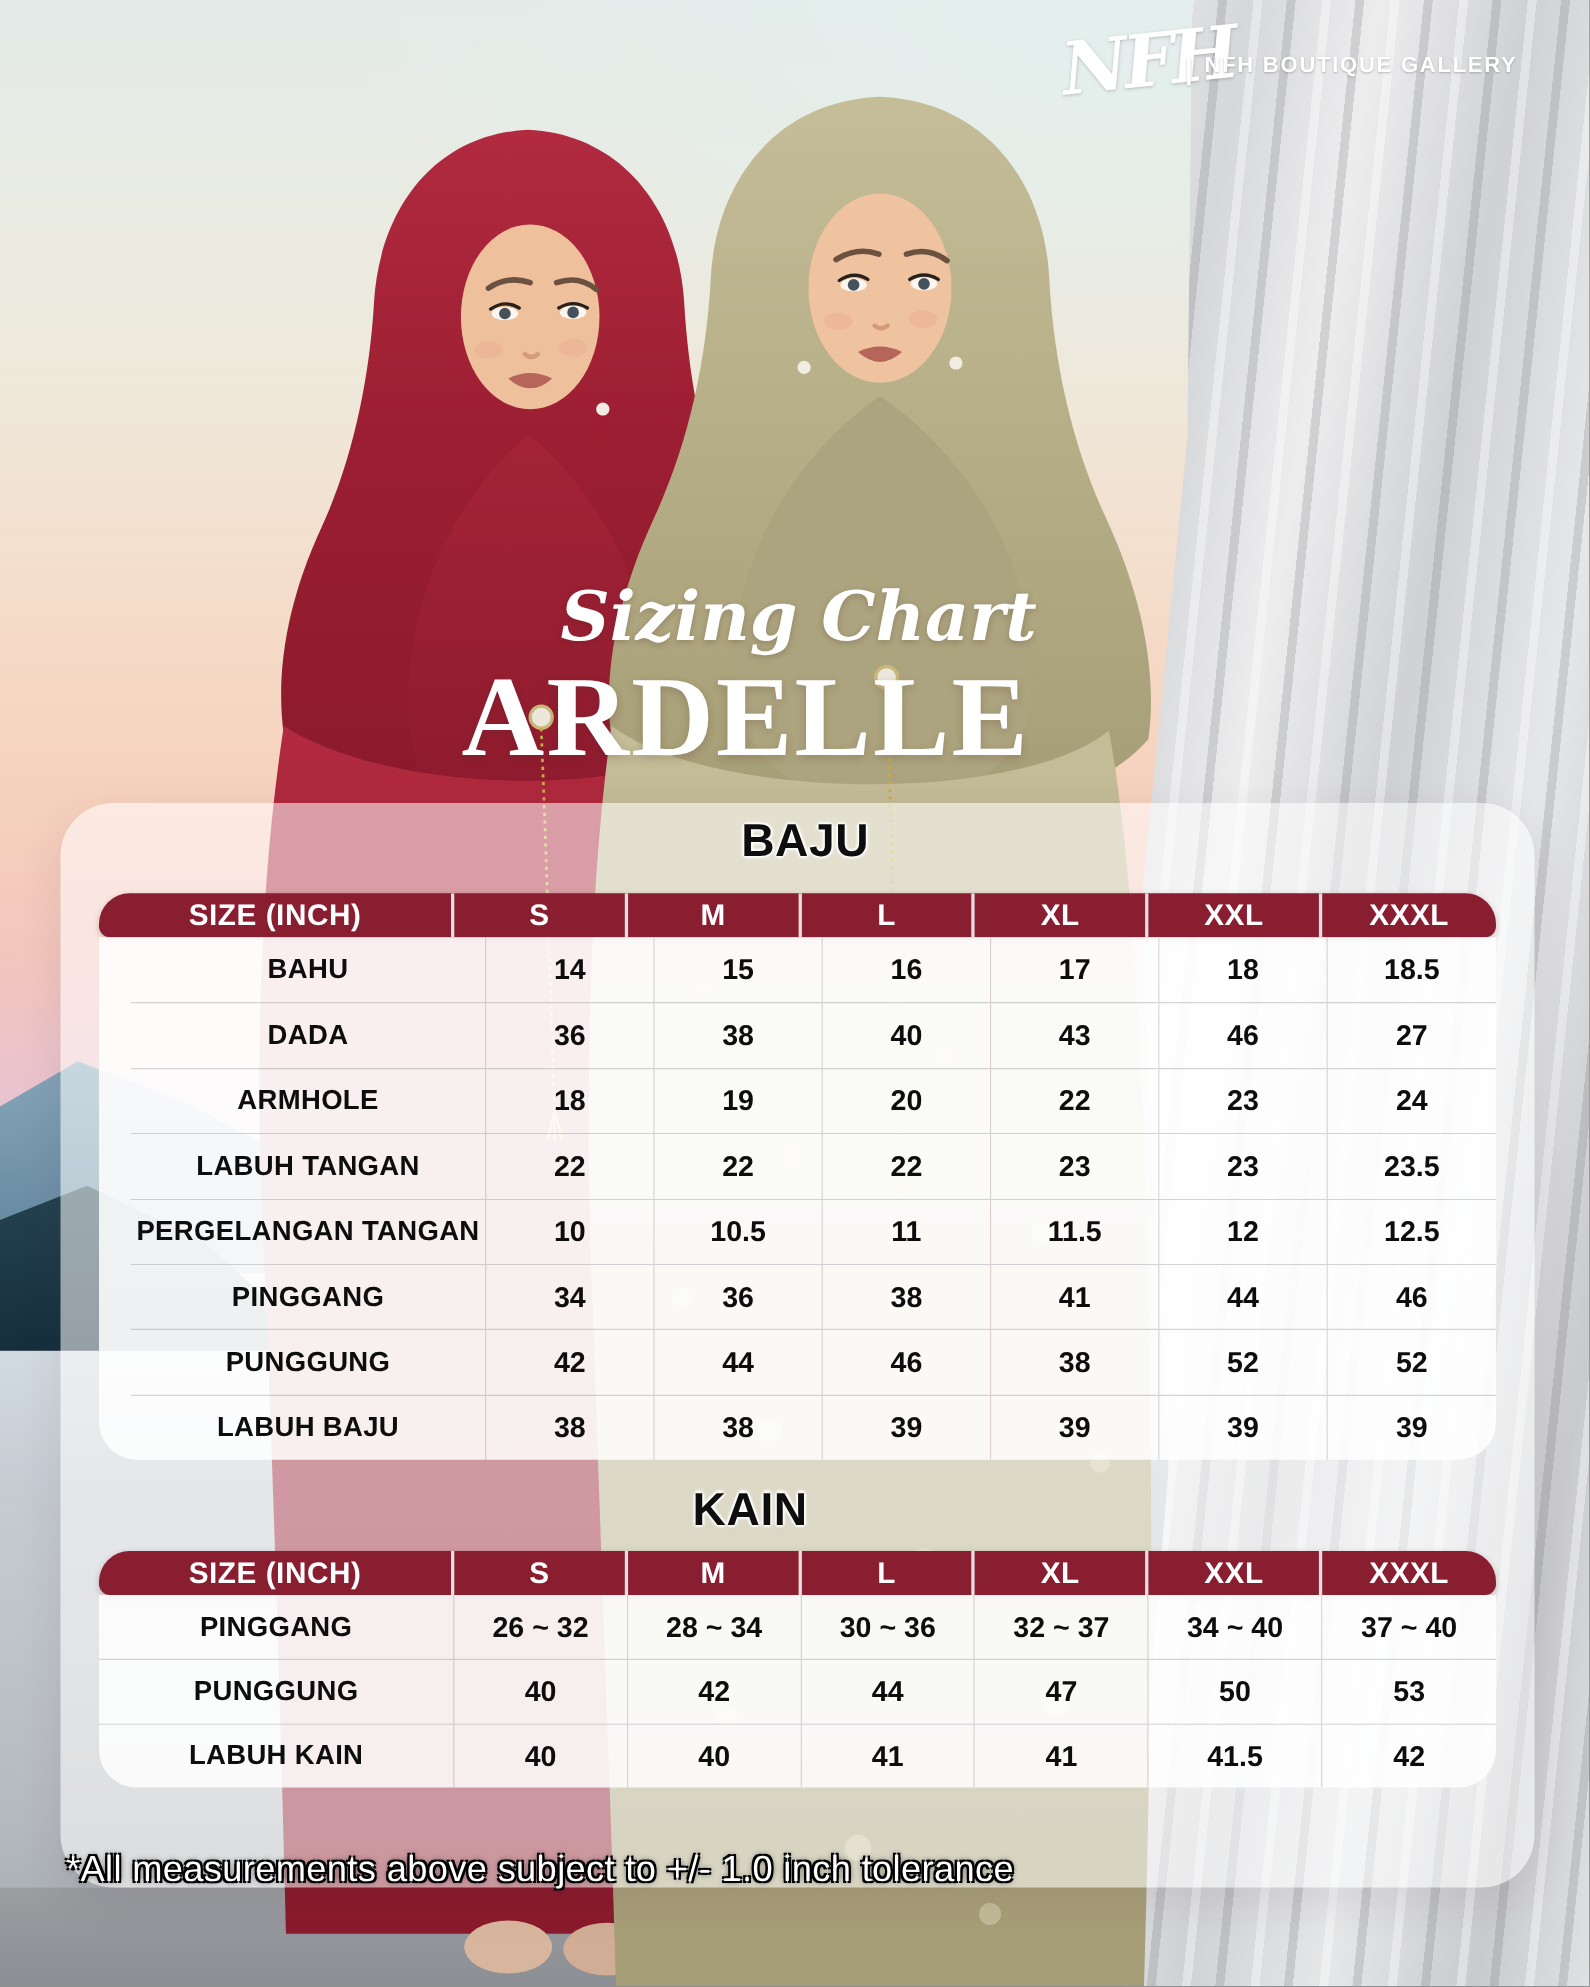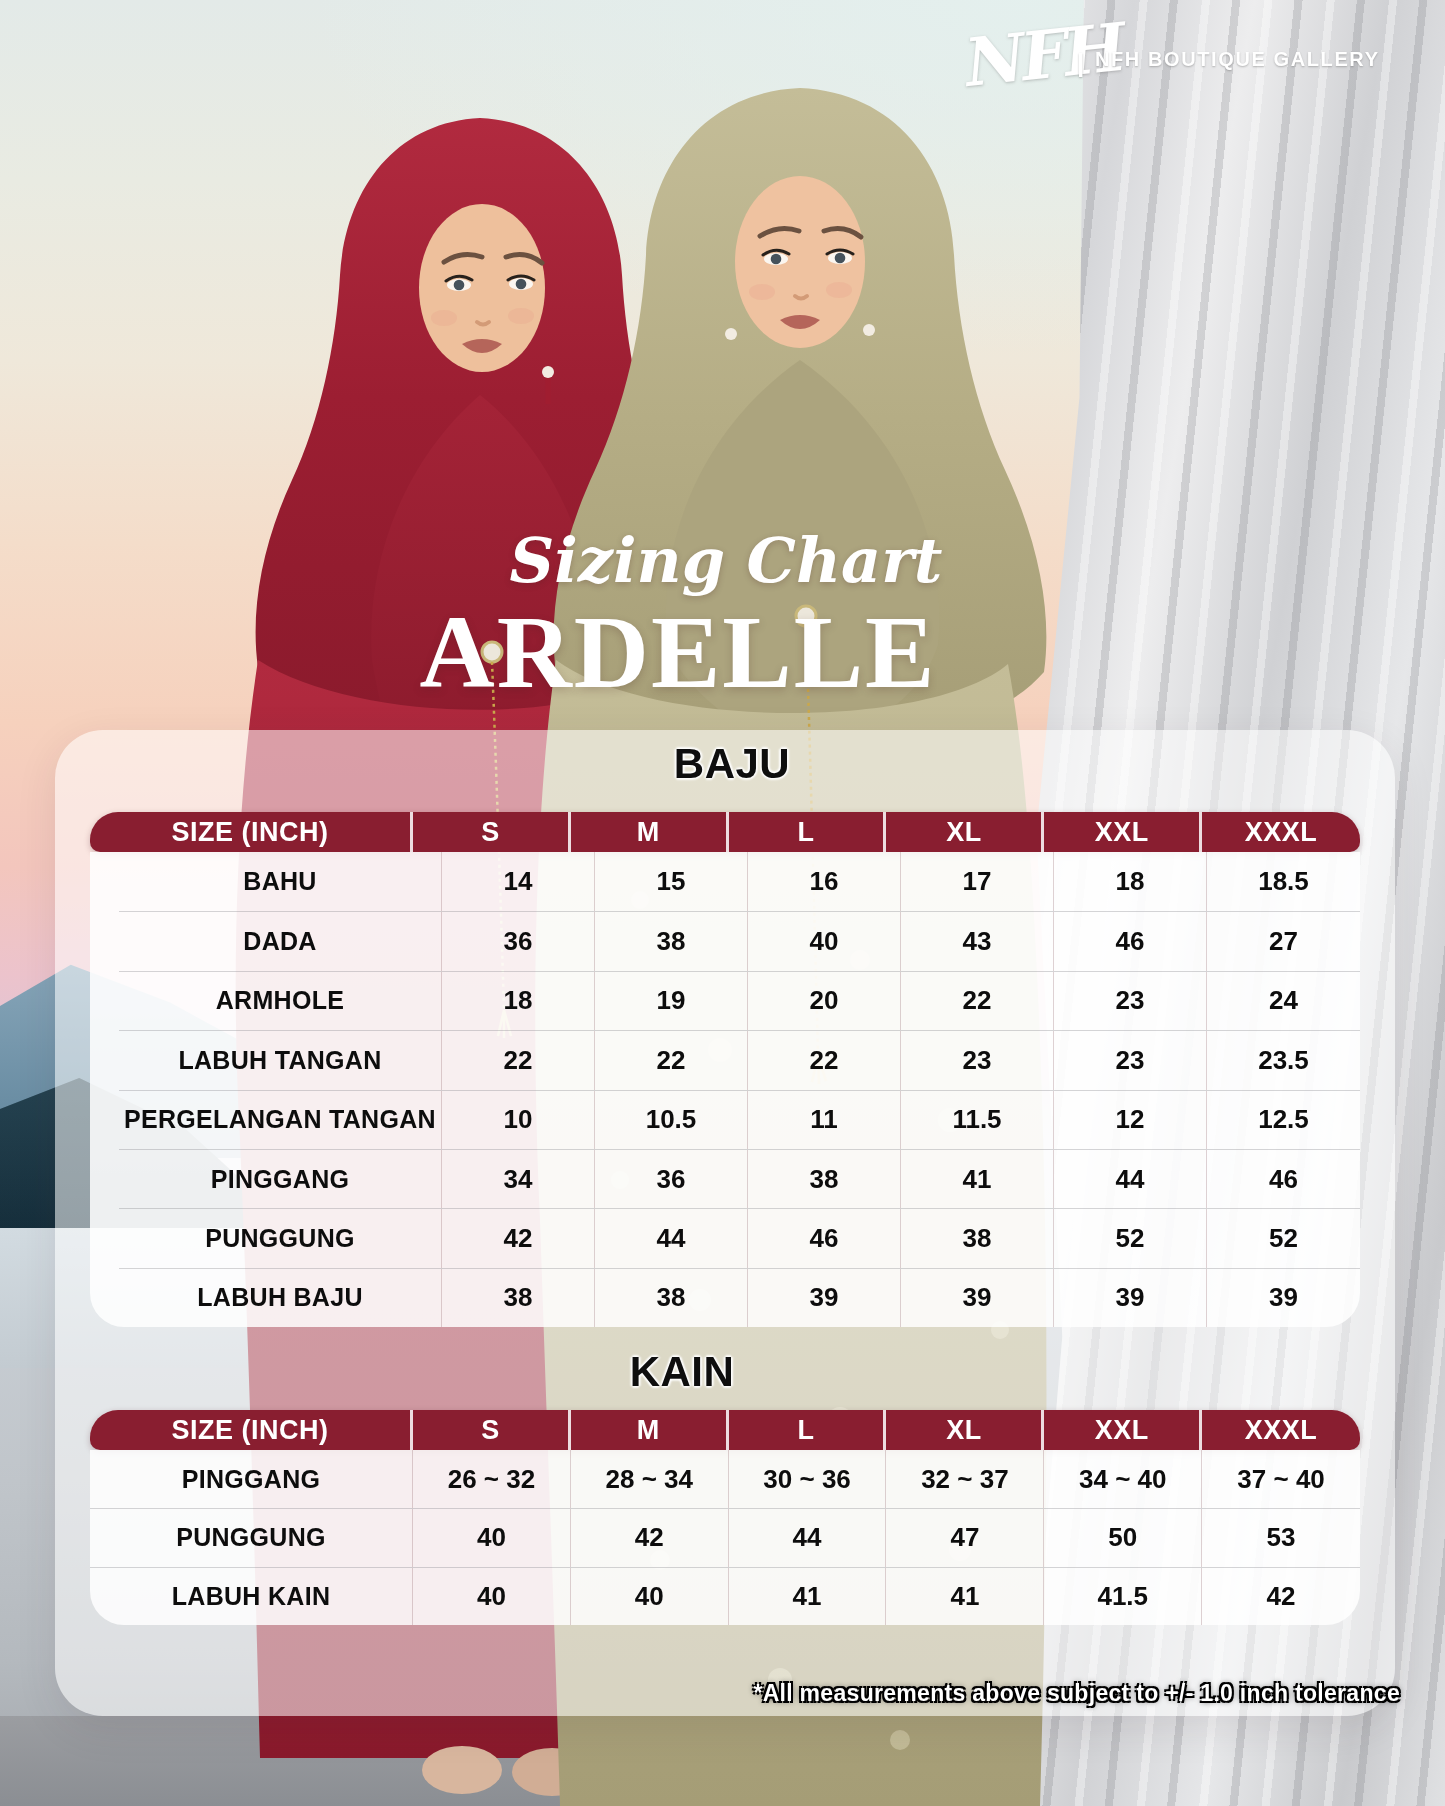--- a/index.html
+++ b/index.html
@@ -70,22 +70,22 @@
   .t-body{border-radius:0 0 34px 34px;overflow:hidden;background:rgba(255,255,255,.84);}
   .tr{display:grid;grid-template-columns:323px repeat(6,1fr);}
   .table-baju .tr{height:59.4px;margin-left:29px;}
   .table-kain .tr{height:58.3px;}
   .tr + .tr{border-top:1px solid rgba(125,125,130,.32);}
   .td{display:flex;align-items:center;justify-content:center;font-size:26px;font-weight:700;color:#0d0d0d;
     border-right:1px solid rgba(150,105,112,.30);}
   .td:last-child{border-right:none;}
   .td.first{font-size:25px;letter-spacing:.3px;}
 
-  .footnote{position:absolute;top:950px;width:100%;text-align:right;transform:translateX(5px);
-    font-size:23px;font-weight:700;color:#fff;letter-spacing:.3px;
+  .footnote{position:absolute;top:950px;width:100%;text-align:left;transform:translateX(5px);
+    font-size:33px;font-weight:400;color:#fff;letter-spacing:.3px;
     text-shadow:-2px -2px 0 #000,2px -2px 0 #000,-2px 2px 0 #000,2px 2px 0 #000,0 0 6px #000;}
 
   .models{position:absolute;inset:0;z-index:2;}
   .z1{position:absolute;z-index:1;}
 </style>
 </head>
 <body>
 
 <div class="page">
 

